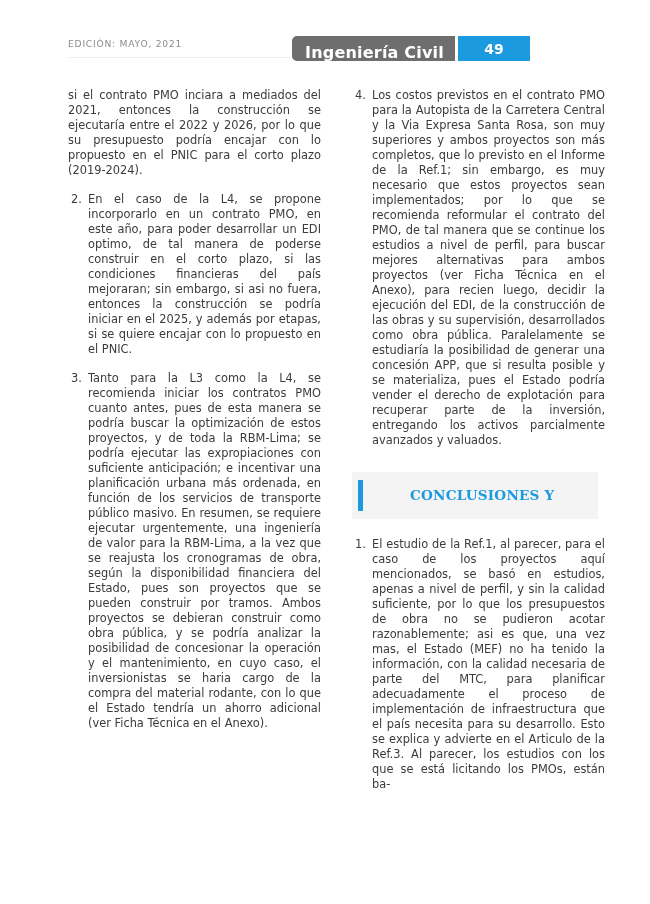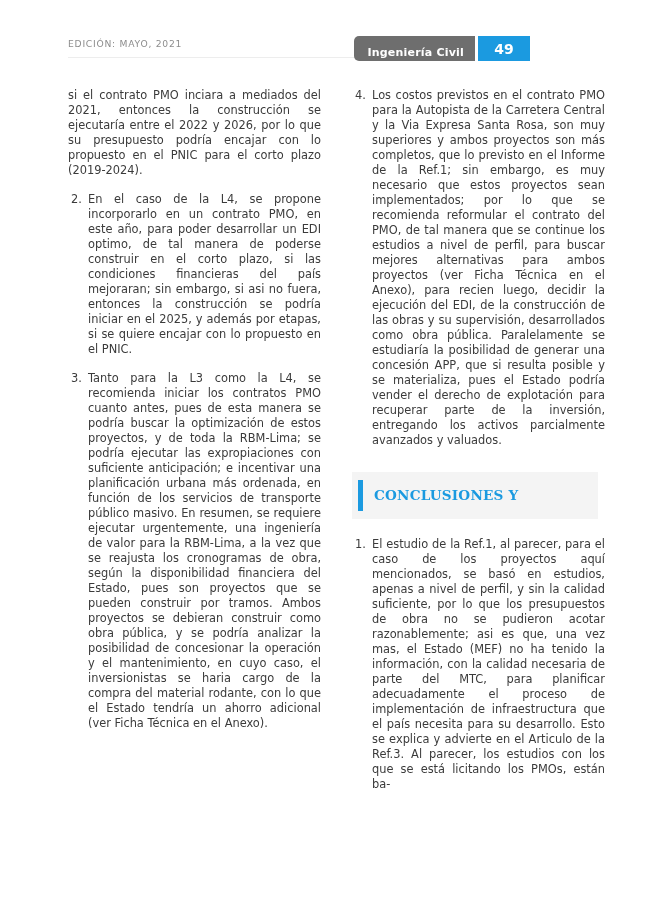--- a/index.html
+++ b/index.html
@@ -46,21 +46,21 @@
     position: absolute;
     right: 0;
     top: 36px;
     display: flex;
     align-items: stretch;
     height: 25px;
   }
   .badge-tab {
     background: #6e6e6e;
     color: #ffffff;
-    font-size: 11px;
+    font-size: 16px;
     font-weight: bold;
     letter-spacing: 0.2px;
     display: flex;
     align-items: center;
     padding: 8px 11px 0 13px;
     border-top-left-radius: 5px;
     border-bottom-left-radius: 5px;
     white-space: nowrap;
   }
   .badge-sep {
@@ -69,21 +69,21 @@
   }
   .badge-num {
     background: #1b9ae0;
     color: #ffffff;
     font-size: 14px;
     font-weight: bold;
     display: flex;
     align-items: center;
     justify-content: center;
     min-width: 36px;
-    padding: 0 8px;
+    padding: 0 18px;
   }
 
   
   .columns {
     position: absolute;
     top: 88px;
     left: 0;
     width: 650px;
   }
   .col {
@@ -138,20 +138,21 @@
   .section-head .head-text {
     color: #1b9ae0;
     font-family: "DejaVu Serif", serif;
     font-weight: bold;
     font-size: 13.6px;
     line-height: 18px;
     letter-spacing: 0.2px;
   }
   .section-head .head-line {
     display: block;
+    margin-left: 36px;
   }
 </style>
 </head>
 <body>
 
 <div class="page-header">
   <div class="edition-label">EDICIÓN: MAYO, 2021</div>
   <div class="header-rule"></div>
   <div class="badge-wrap">
     <div class="badge-tab">Ingeniería Civil</div>

